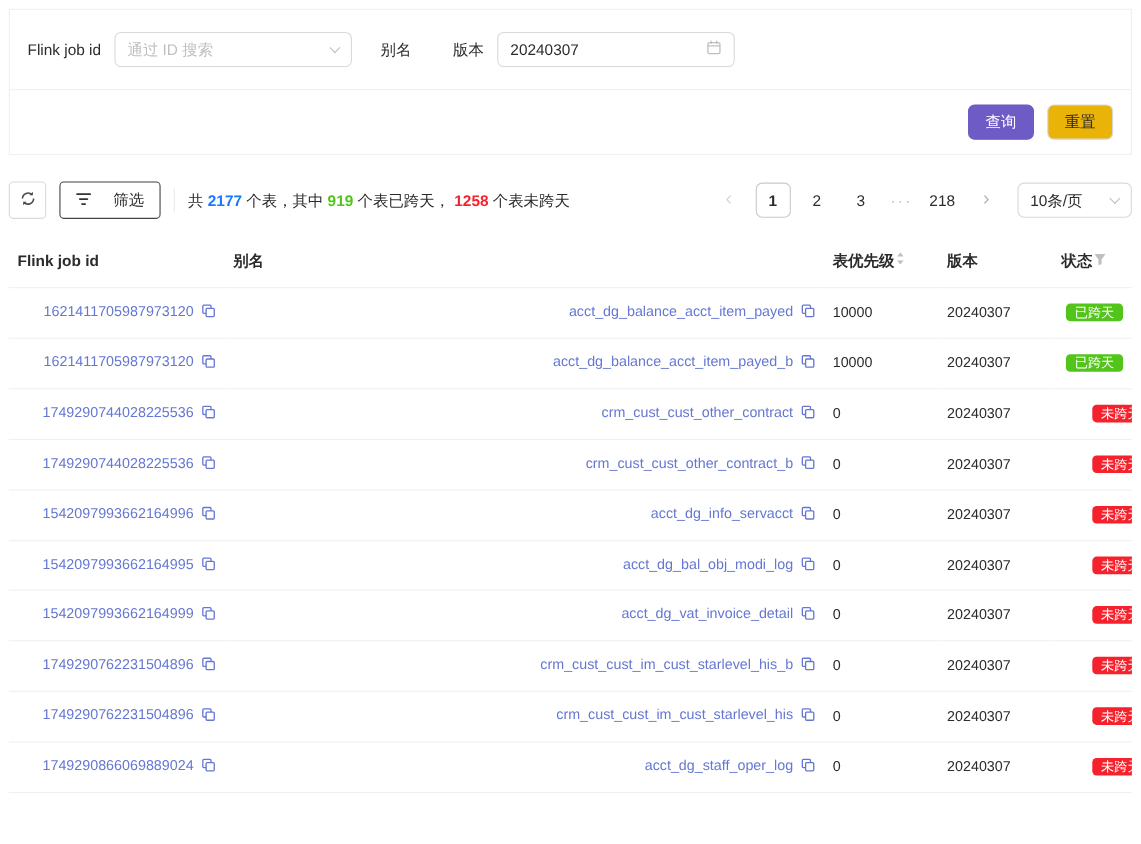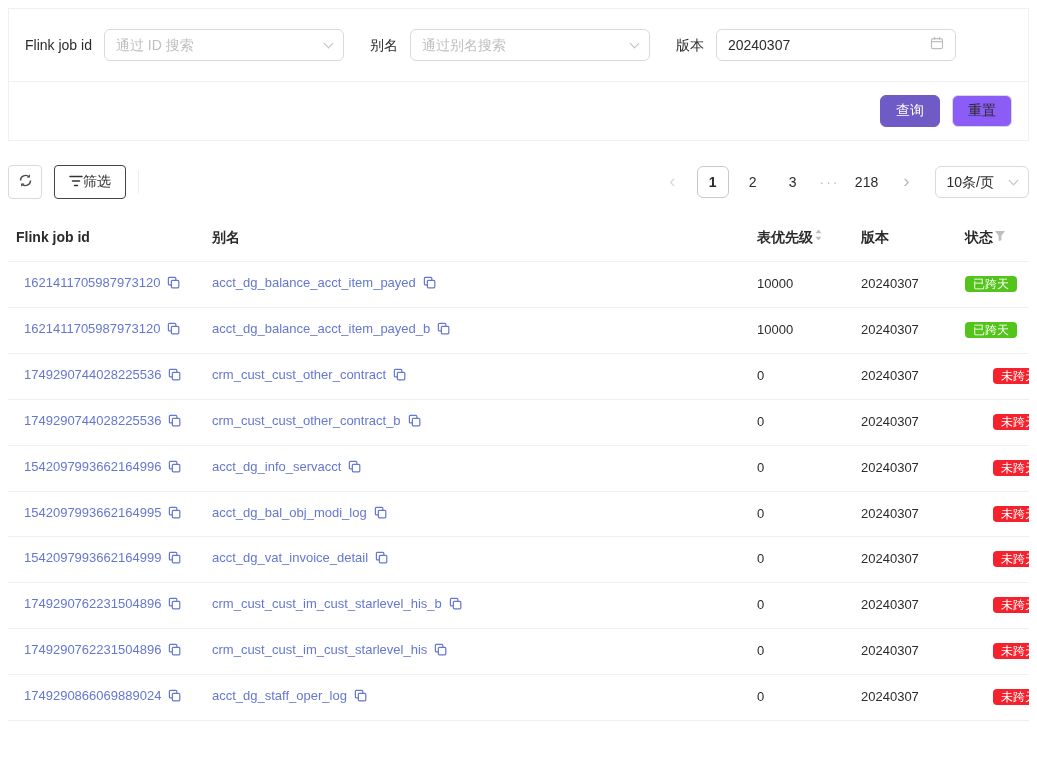--- a/index.html
+++ b/index.html
@@ -9,63 +9,63 @@
   *{box-sizing:border-box;}
   body{margin:0;background:#fff;color:var(--text);font:14px/1.45 "Liberation Sans","DejaVu Sans",sans-serif;}
   .page{width:1037px;min-height:767px;padding:8px 8px 0;}
 
   
   .card{border:1px solid var(--border);background:#fff;}
   .card-header{padding:11px 16px;border-bottom:1px solid var(--border);}
   .card-body{display:flex;align-items:center;padding:20px 16px;border-bottom:1px solid var(--border);}
   .field{display:flex;align-items:center;margin-right:26px;}
   .field-label{margin-right:12px;white-space:nowrap;}
-  .control{display:flex;align-items:center;justify-content:space-between;width:240px;height:32px;
+  .control{display:flex;align-items:center;justify-content:space-between;width:216px;height:32px;
     padding:0 11px;border:1px solid var(--control-border);border-radius:6px;background:#fff;cursor:pointer;}
   .placeholder{color:var(--muted);}
   .control .value{color:var(--text);}
   .chev-down{display:inline-block;width:7px;height:7px;border-right:1.4px solid var(--muted);
     border-bottom:1.4px solid var(--muted);transform:rotate(45deg);margin-top:-4px;}
   .card-footer{display:flex;justify-content:flex-end;gap:12px;padding:13px 16px;}
-  .btn{height:32px;padding:0 15px;border:1px solid var(--control-border);background:#8b5cf6;border-radius:6px;
+  .btn{height:32px;padding:0 15px;border:1px solid var(--control-border);background:#eab308;border-radius:6px;
     font-size:14px;font-family:inherit;color:var(--text);cursor:pointer;}
   .btn-primary{background:var(--primary);border-color:var(--primary);color:#ffffff;}
 
   
   .toolbar{display:flex;align-items:center;gap:12px;margin-top:24px;}
   .icon-btn{display:flex;align-items:center;justify-content:center;width:34px;height:34px;
     border:1px solid var(--control-border);border-radius:4px;background:#fff;cursor:pointer;}
-  .filter-btn{display:flex;align-items:center;gap:0;height:34px;padding:0 14px;border:1.5px solid #434343;
+  .filter-btn{display:flex;align-items:center;gap:20px;height:34px;padding:0 14px;border:1.5px solid #434343;
     border-radius:4px;background:#fff;font-size:14px;font-family:inherit;cursor:pointer;color:var(--text);}
   .v-divider{width:1px;height:22px;background:#ececec;}
   .summary{white-space:nowrap;}
   .seg-blue{color:var(--blue);font-weight:700;}
   .seg-green{color:var(--green);font-weight:700;}
   .seg-red{color:var(--red);font-weight:700;}
   .toolbar-spacer{flex:1;}
 
   
   .pagination{display:flex;align-items:center;gap:8px;}
   .pg-item{min-width:32px;height:32px;display:inline-flex;align-items:center;justify-content:center;
     border-radius:6px;cursor:pointer;user-select:none;background:#fff;}
   .pg-chev{color:#b8b8b8;font-size:19px;padding-bottom:2px;}
   .pg-chev.disabled{color:#d9d9d9;cursor:default;}
   .pg-page.active{border:1px solid #c9c9c9;font-weight:600;}
   .pg-ellipsis{color:#bfbfbf;min-width:26px;text-align:center;letter-spacing:2px;}
-  .size-select{display:flex;align-items:center;gap:16px;height:32px;padding:0 11px;
+  .size-select{display:flex;align-items:center;gap:26px;height:32px;padding:0 11px;
     border:1px solid var(--control-border);border-radius:6px;cursor:pointer;margin-left:4px;background:#fff;}
 
   
   table.data{width:100%;border-collapse:collapse;margin-top:14px;table-layout:fixed;}
   table.data th{font-weight:700;padding:14px 8px;border-bottom:1px solid var(--border);font-size:14px;text-align:left;}
   th.first,td.first{padding-left:16px;}
   .th-flex{display:inline-flex;align-items:center;gap:1px;}
   th.c-center{text-align:center;}
   td.c-center{text-align:left;}
-  .cell{padding:12px 8px;border-bottom:1px solid var(--border);font-size:13px;overflow:hidden;white-space:nowrap;}
+  .cell{padding:12px 8px;border-bottom:1px solid var(--border);font-size:13px;overflow:hidden;white-space:nowrap;text-align:right;}
   .link{color:var(--link);cursor:pointer;}
   .copy{color:var(--link);margin-left:7px;cursor:pointer;display:inline-block;vertical-align:-2px;}
   .badge{display:inline-block;padding:0 8px;border-radius:4px;color:#fff;font-size:12px;line-height:16px;white-space:nowrap;}
   .badge.success{background:var(--green);}
   .badge.danger{background:var(--red);margin-left:28px;}
 </style>
 </head>
 <body>
 
 <div class="page">
@@ -74,24 +74,20 @@
     <div class="card-body">
       <div class="field">
         <span class="field-label">Flink job id</span>
         <div class="control">
           <span class="placeholder">通过 ID 搜索</span>
           <i class="chev-down"></i>
         </div>
       </div>
       <div class="field">
         <span class="field-label">别名</span>
-        <div class="control">
-          <span class="placeholder">通过别名搜索</span>
-          <i class="chev-down"></i>
-        </div>
       </div>
       <div class="field">
         <span class="field-label">版本</span>
         <div class="control">
           <span class="value">20240307</span>
           <span>
             <svg width="14" height="14" viewBox="0 0 14 14">
                 <rect x="1.5" y="2.7" width="11" height="10" rx="1.5" fill="none" stroke="#bfbfbf" stroke-width="1.2"></rect>
                 <path d="M4.5 1v3M9.5 1v3M1.5 5.7h11" fill="none" stroke="#bfbfbf" stroke-width="1.2"></path>
               </svg>
@@ -118,20 +114,23 @@
     </button>
     <button class="filter-btn">
       <span>
         <svg width="14" height="12" viewBox="0 0 14 12">
             <path d="M1 1.5h12M3.5 6h7M5.5 10.5h3" fill="none" stroke="#333" stroke-width="1.5" stroke-linecap="round"></path>
           </svg>
       </span>
       <span>筛选</span>
     </button>
     <span class="v-divider"></span>
+    <div class="summary">
+      <span>共 </span><span class="seg-blue">2177</span><span> 个表，其中 </span><span class="seg-green">919</span><span> 个表已跨天， </span><span class="seg-red">1258</span><span> 个表未跨天</span>
+    </div>
     <div class="toolbar-spacer"></div>
     <div class="pagination">
   <span class="pg-item pg-chev disabled">‹</span>
   <span class="pg-item pg-page active">1</span>
   <span class="pg-item pg-page">2</span>
   <span class="pg-item pg-page">3</span>
   <span class="pg-ellipsis">···</span>
   <span class="pg-item pg-page">218</span>
   <span class="pg-item pg-chev">›</span>
   <div class="size-select">

